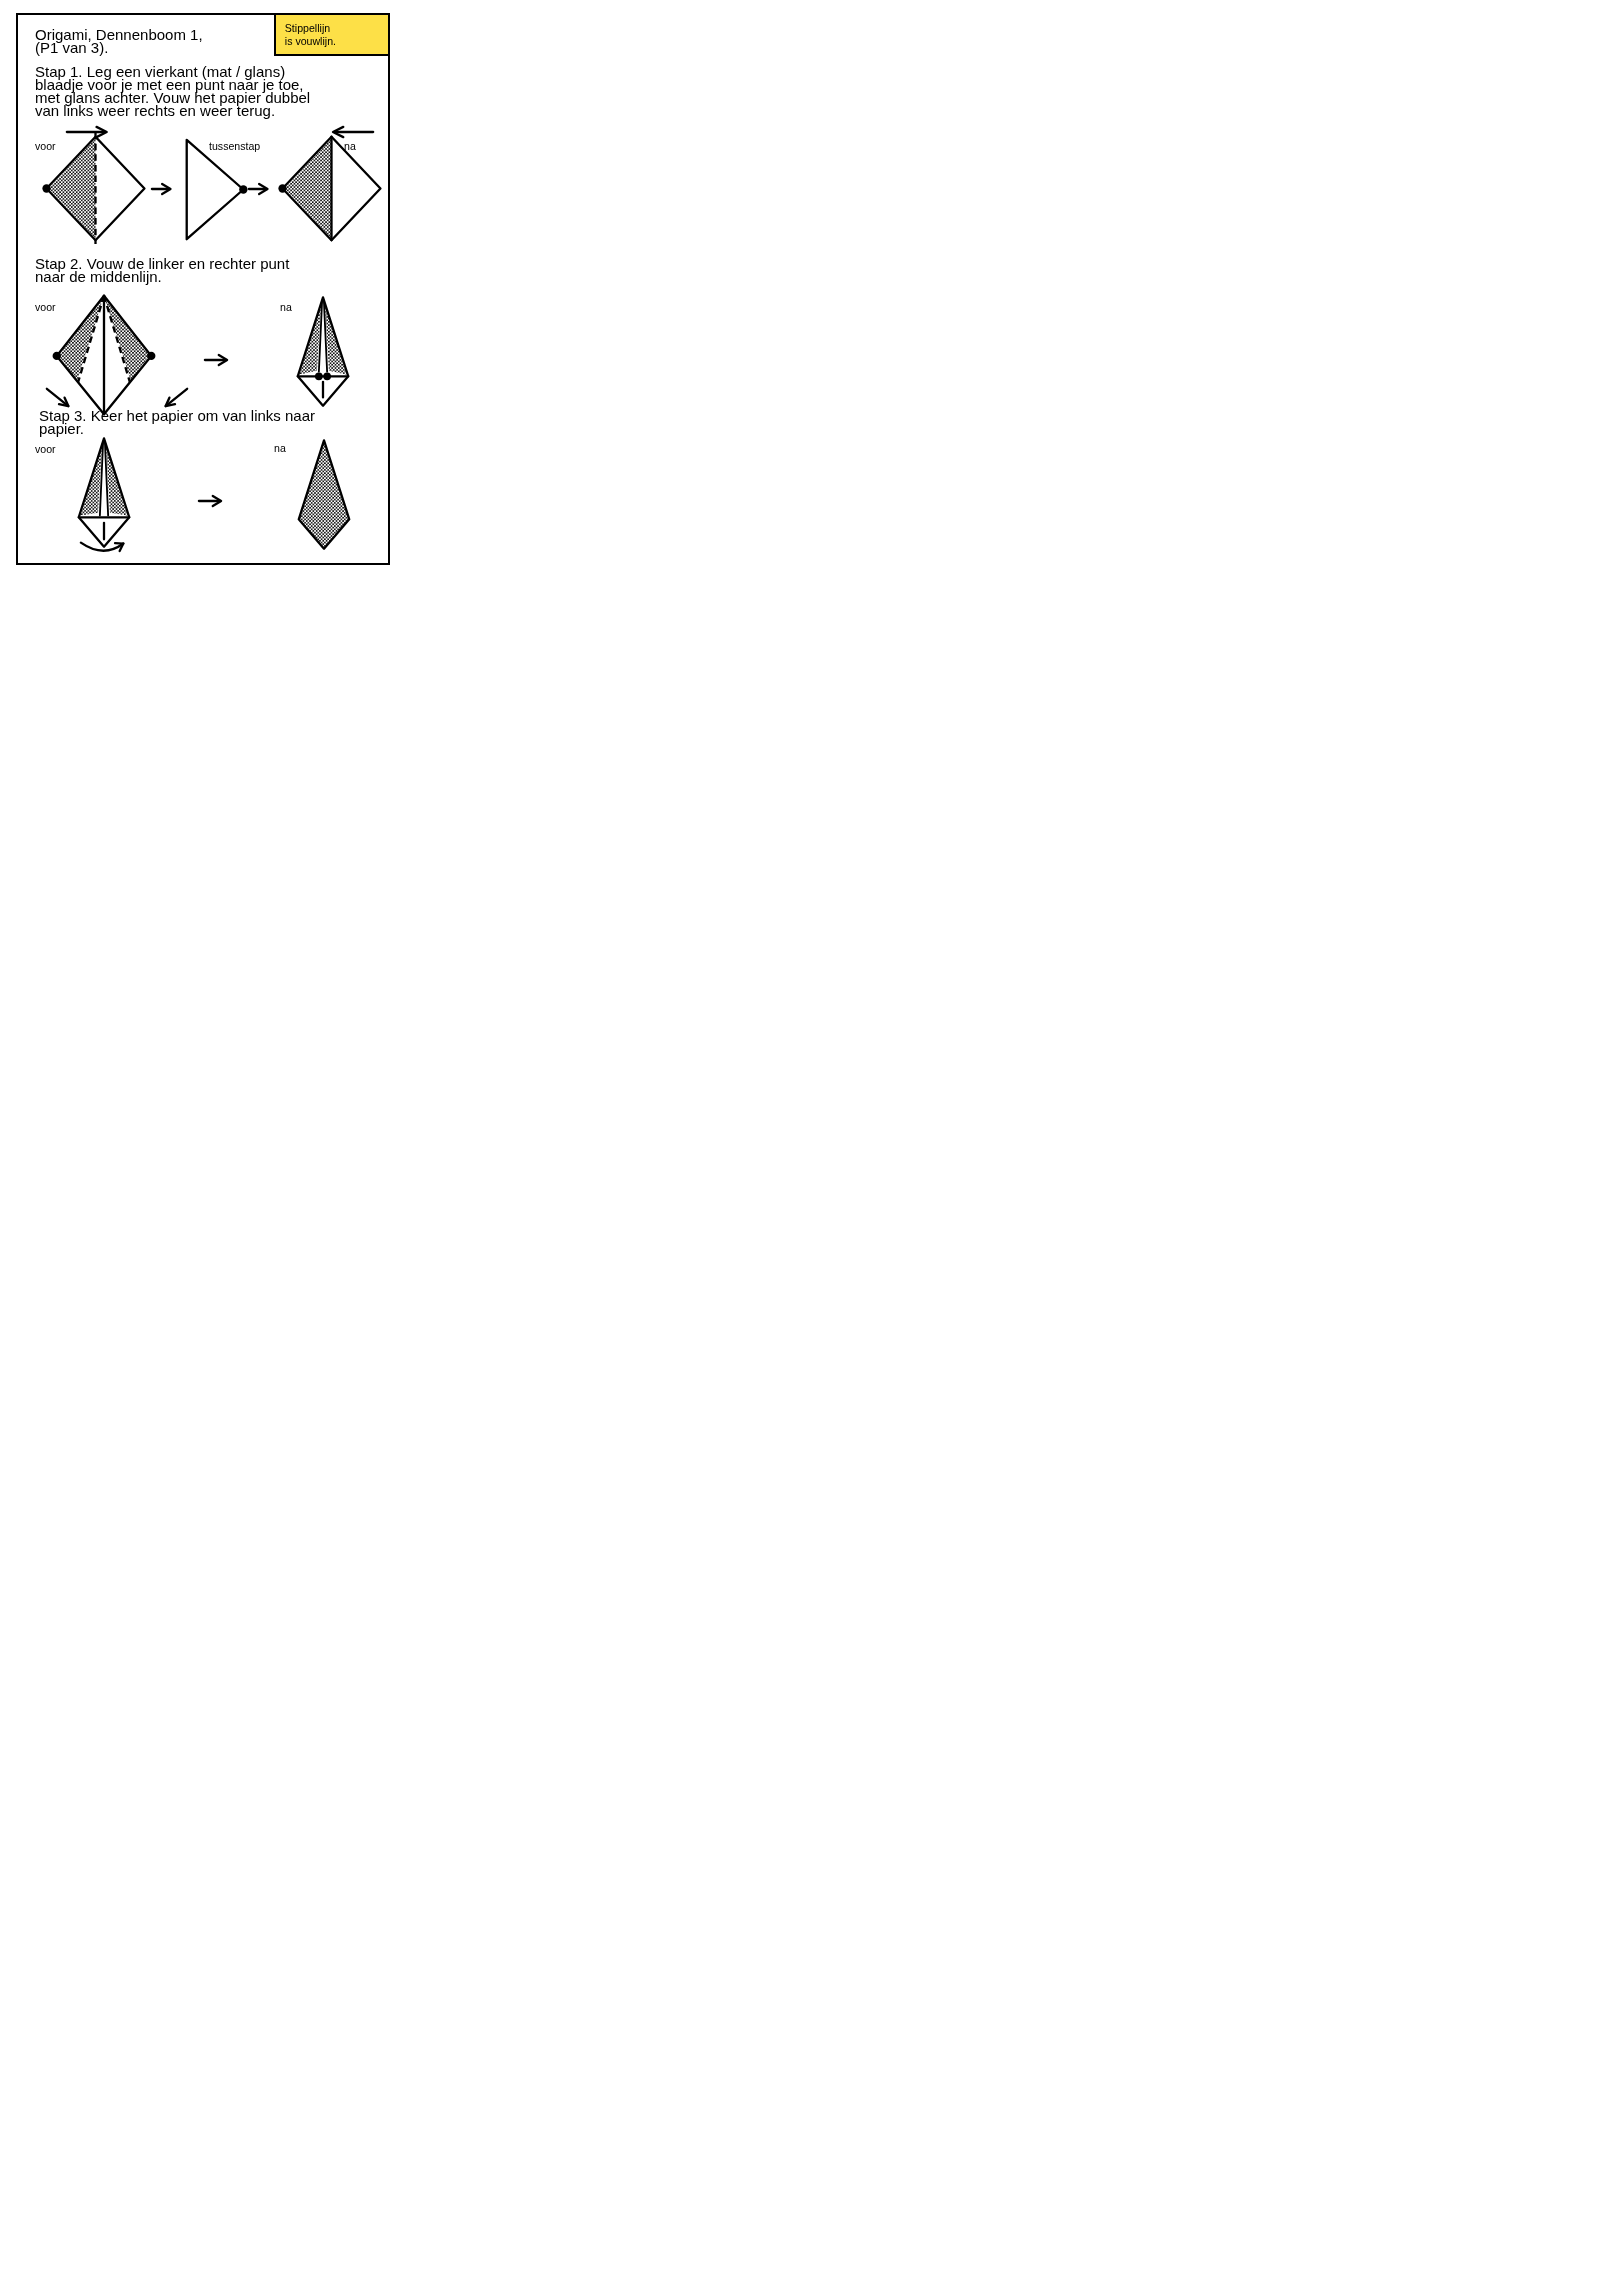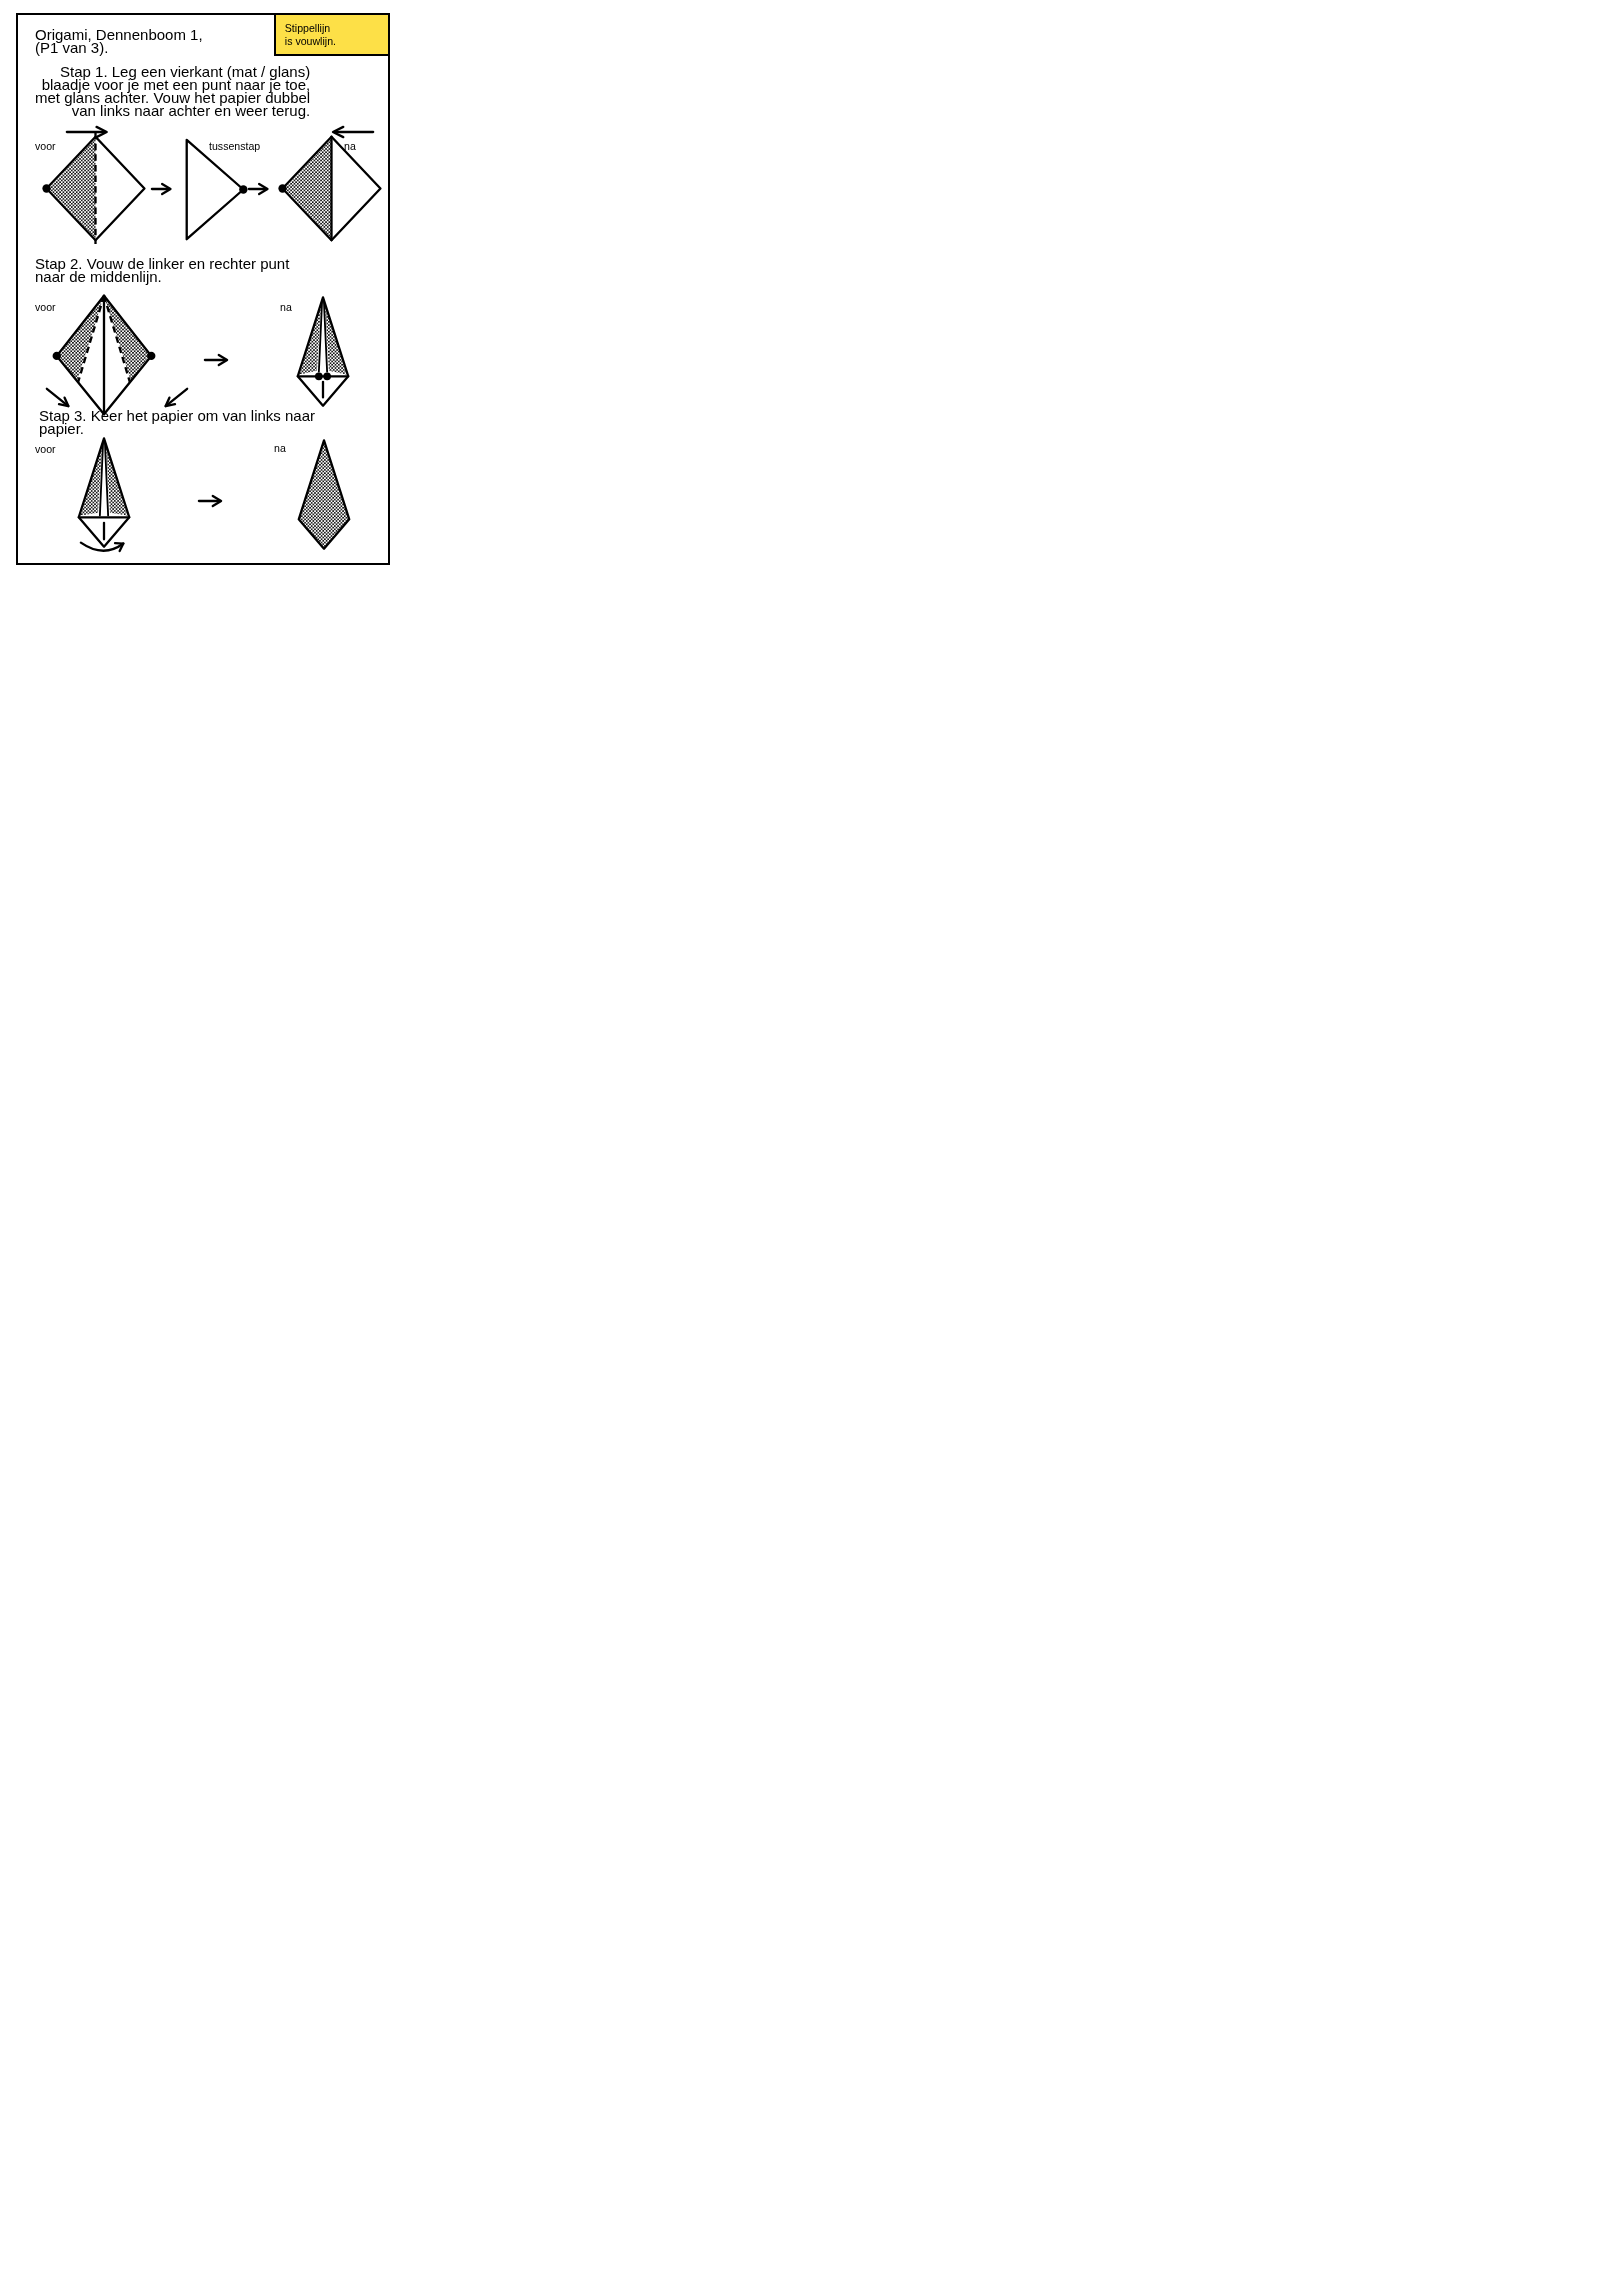--- a/index.html
+++ b/index.html
@@ -44,21 +44,21 @@
   </svg>
 
   <div class="frame"></div>
 
   <div class="txt" style="left:35px;top:28px;"><span>Origami, Dennenboom 1,</span><br><span>(P1 van 3).</span></div>
 
   <div class="legend-box">
     <div class="legend-text"><span>Stippellijn</span><br><span>is vouwlijn.</span></div>
   </div>
 
-  <div class="txt" style="left:35px;top:65px;text-align:right;"><span>Stap 1. Leg een vierkant (mat / glans)</span><br><span>blaadje voor je met een punt naar je toe,</span><br><span>met glans achter. Vouw het papier dubbel</span><br><span>van links naar achter en weer terug.</span></div>
+  <div class="txt" style="left:35px;top:65px;"><span>Stap 1. Leg een vierkant (mat / glans)</span><br><span>blaadje voor je met een punt naar je toe,</span><br><span>met glans achter. Vouw het papier dubbel</span><br><span>van links weer rechts en weer terug.</span></div>
 
   <span class="lbl" style="left:35px;top:140px;">voor</span>
 
   <svg style="left:65px;top:125px;" width="51" height="14" viewBox="0 0 110 30">
     <line class="ink" x1="4" y1="15" x2="86" y2="15"></line>
     <polyline class="ink" points="68,4 90,15 68,26"></polyline>
   </svg>
 
   <svg style="left:41px;top:133px;" width="109" height="111" viewBox="0 0 236 240">
     <polygon class="dotfill" points="118,12 16,120 118,228"></polygon>

